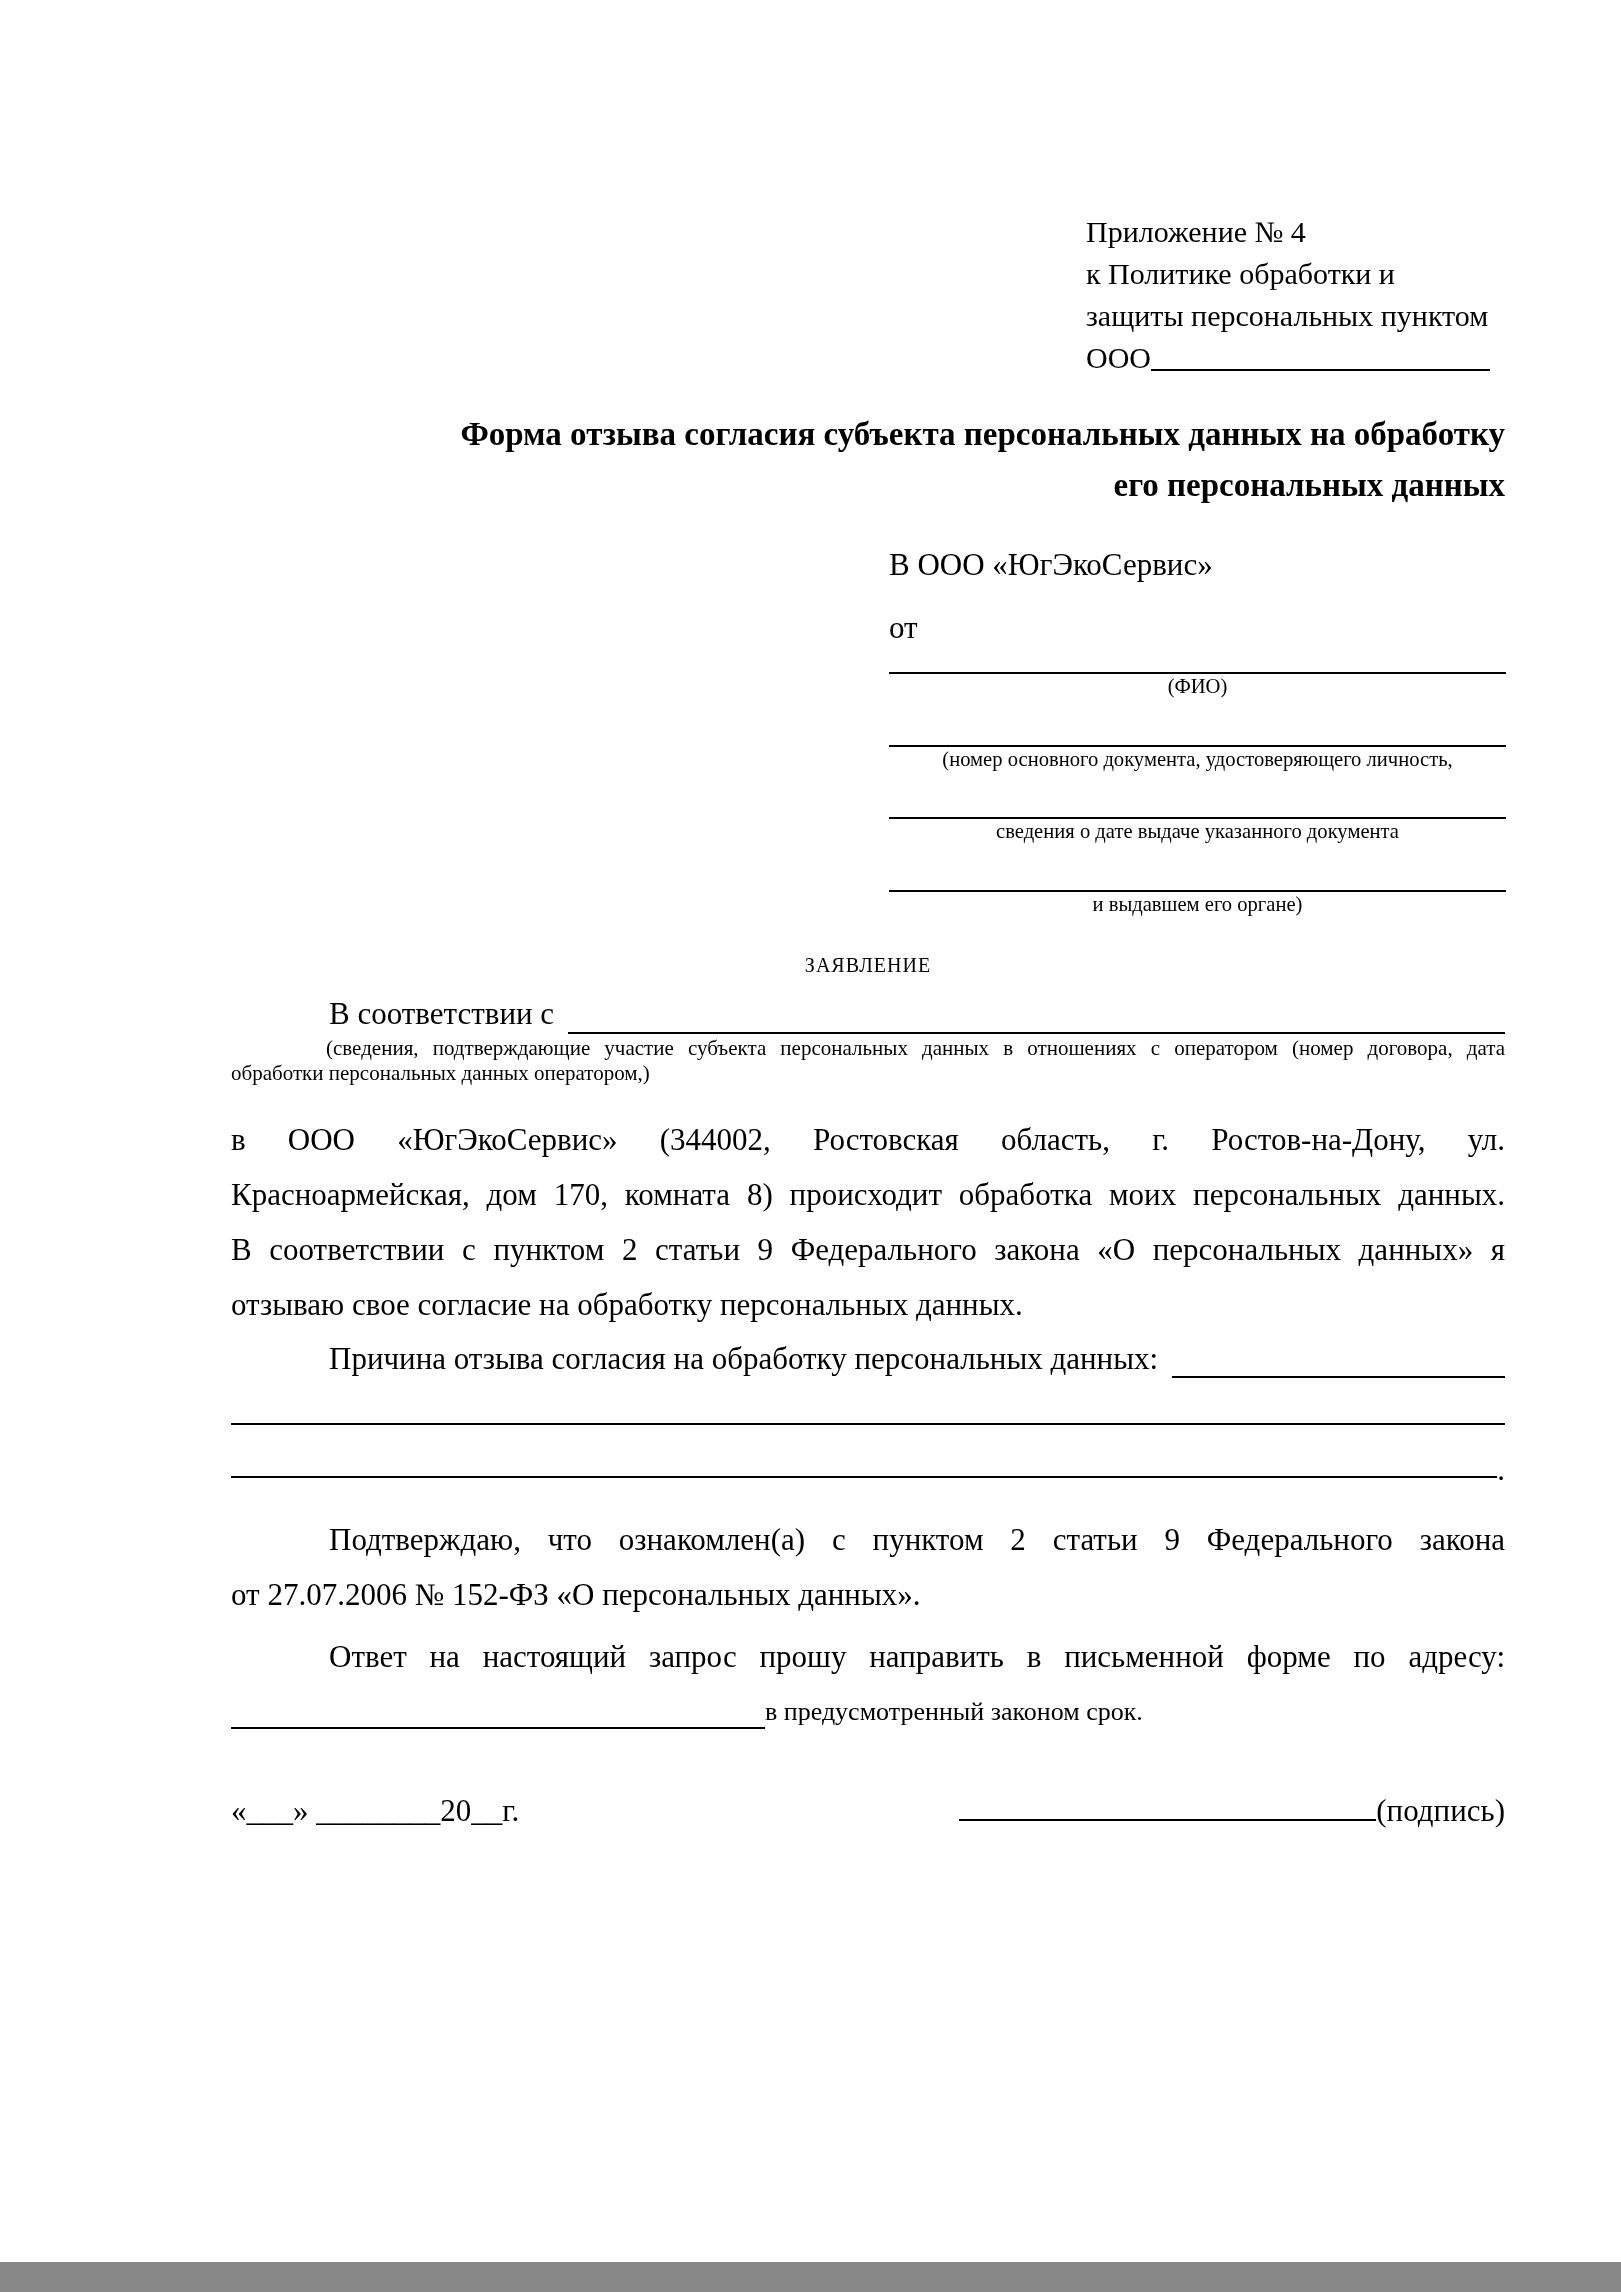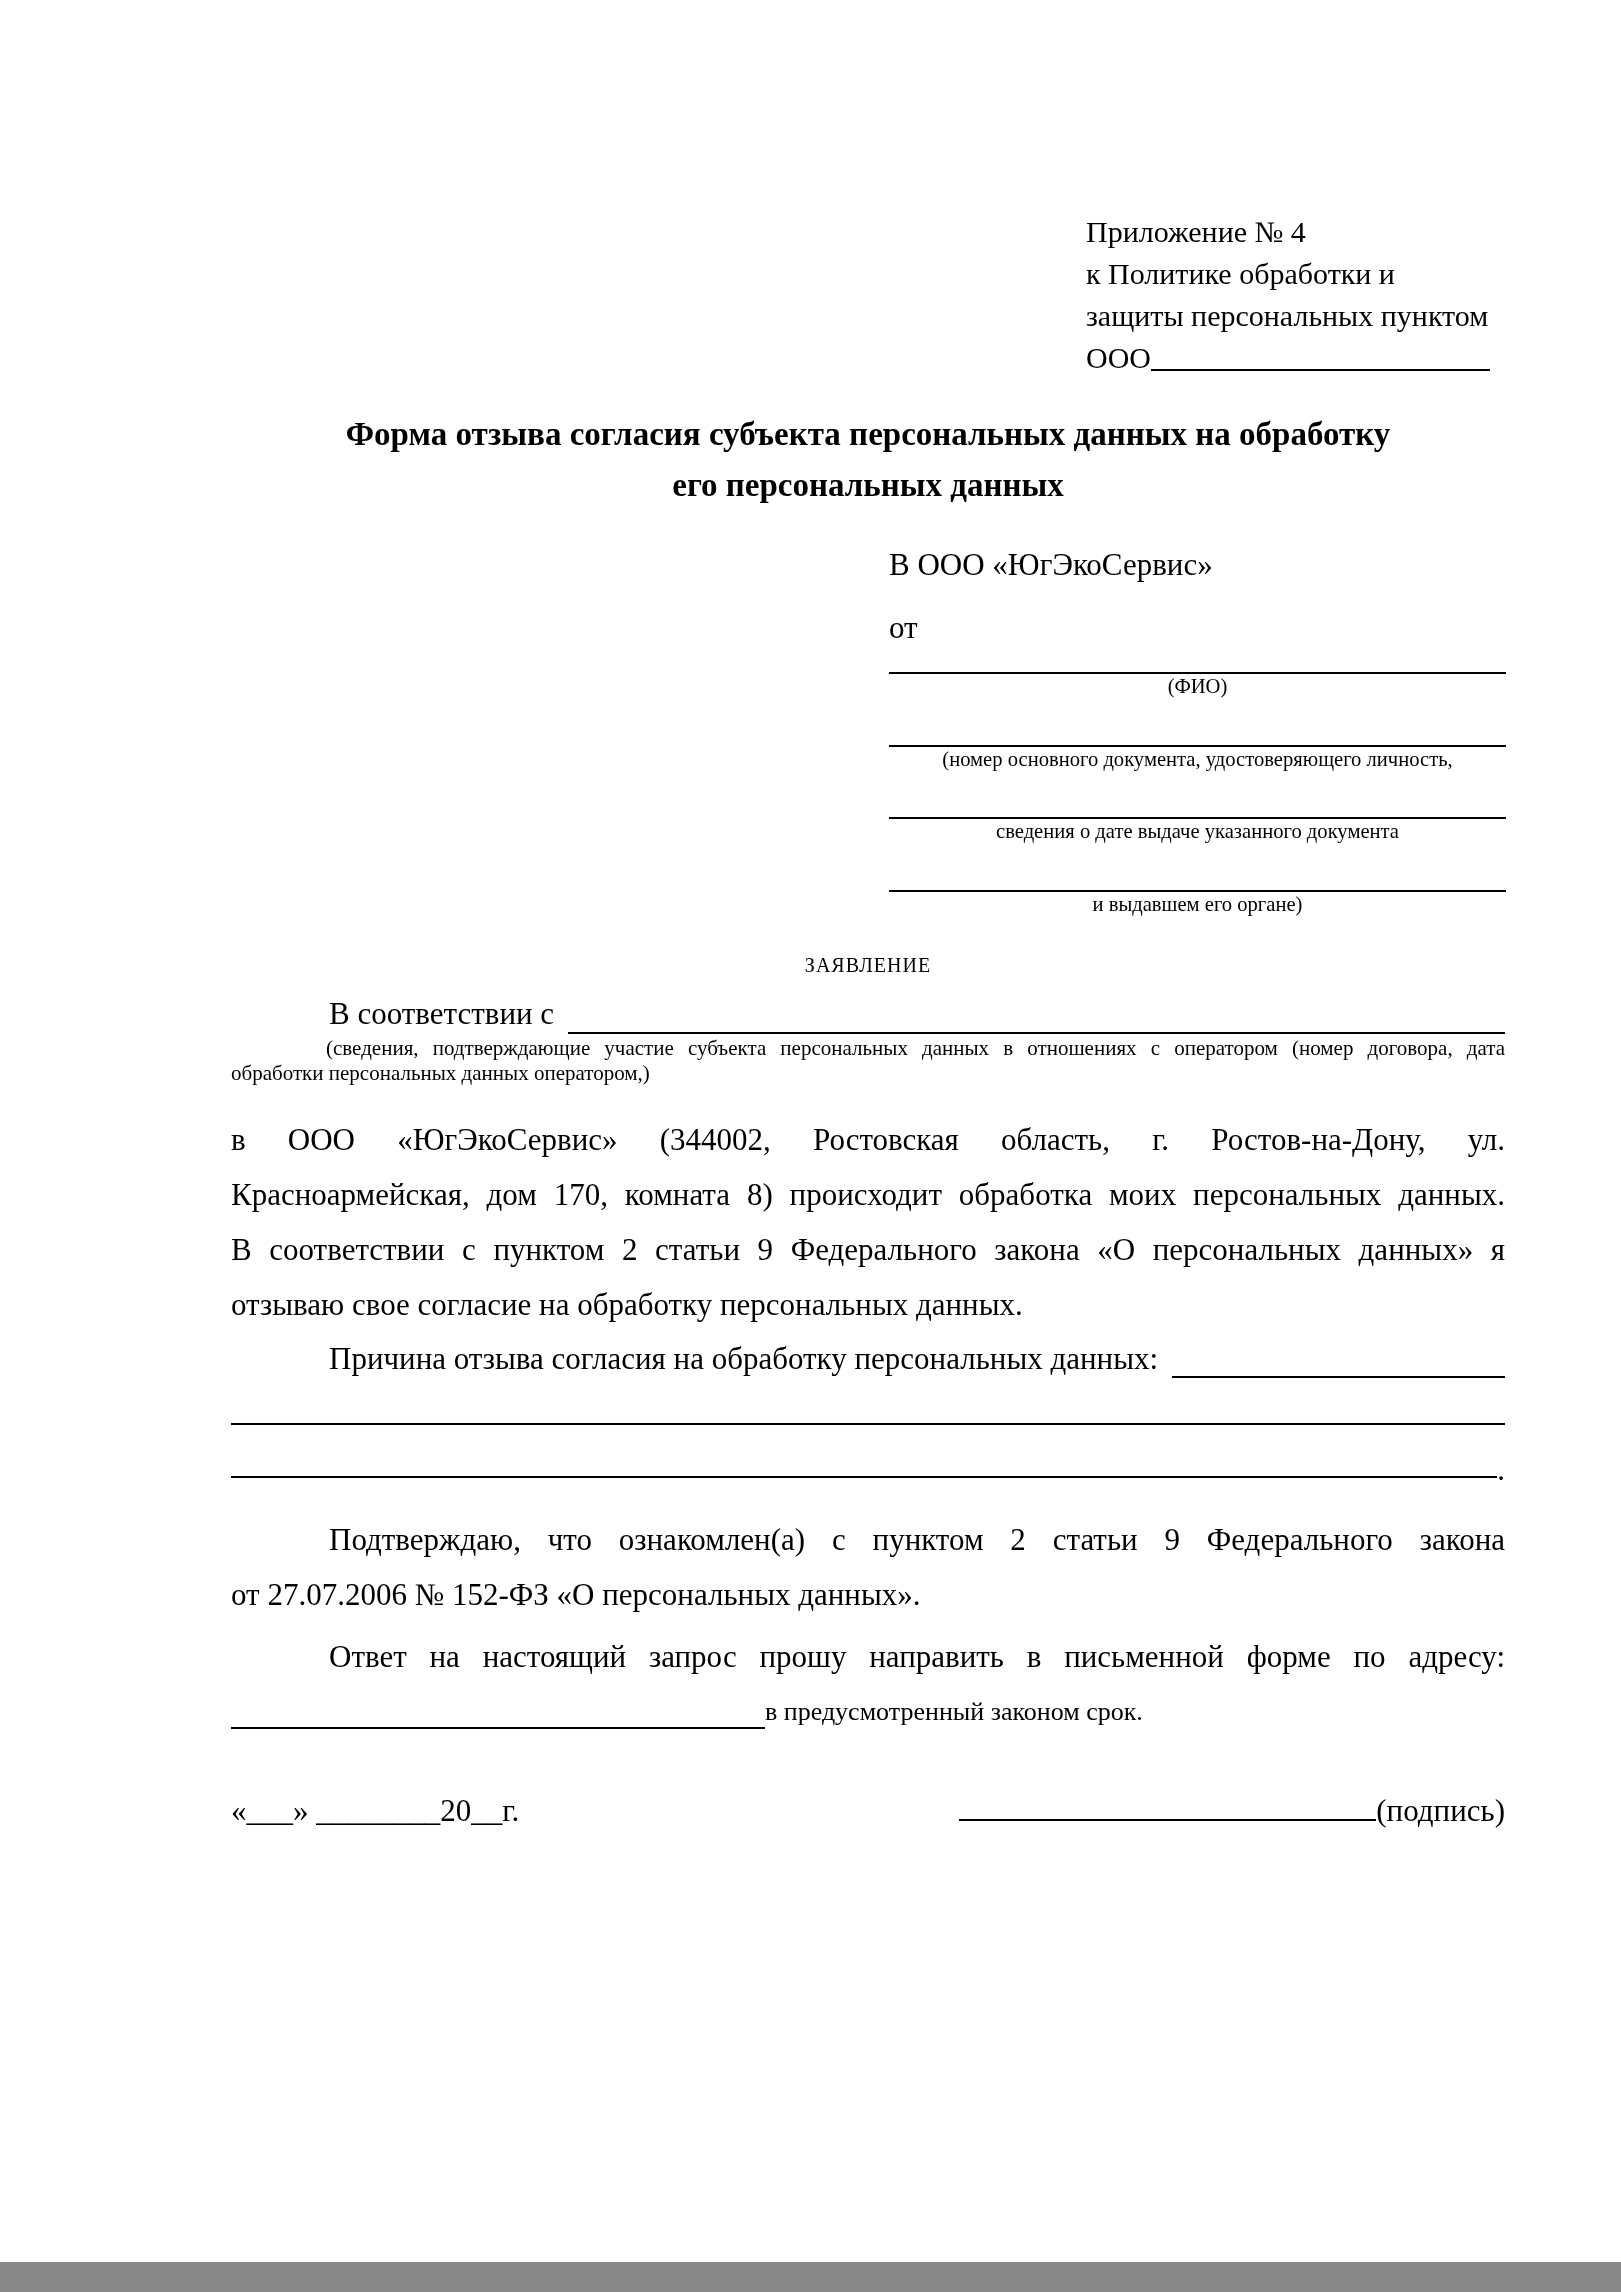--- a/index.html
+++ b/index.html
@@ -24,21 +24,21 @@
   .appendix .row{display:flex;}
   .fillline{flex:1;position:relative;}
   .fillline::after{
     content:"";position:absolute;left:0;right:0;bottom:7.8px;
     border-bottom:2.9px solid #000;
   }
   
   .title{
     margin:30px 0 0 0;
     font-size:33px;font-weight:bold;
-    text-align:center;line-height:51px;
+    text-align:right;line-height:51px;
   }
   
   .addressee{
     margin-top:33px;
     margin-left:658px;
     width:617px;
     font-size:31px;line-height:42px;
   }
   .addressee .from{margin-top:20.6px;}
   .blank{border-bottom:2.9px solid #000;}

